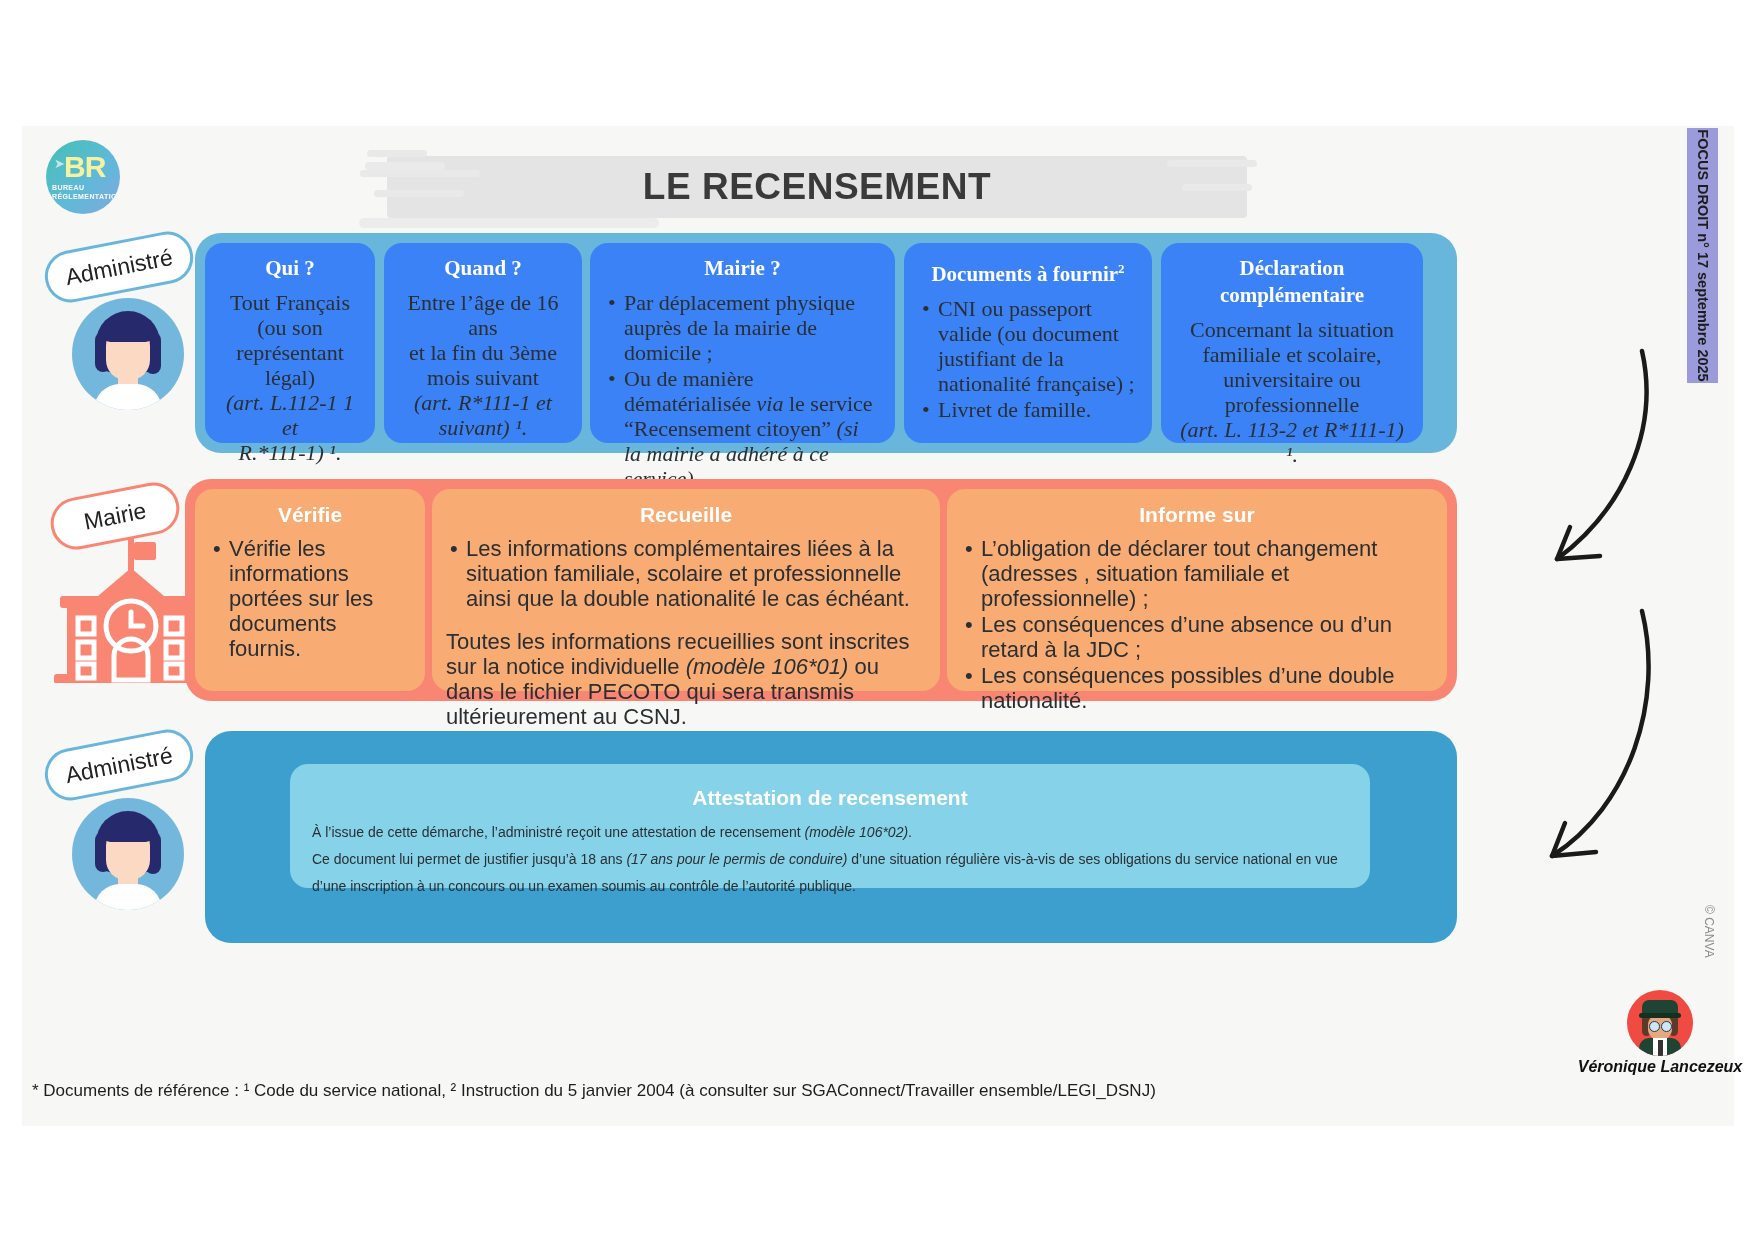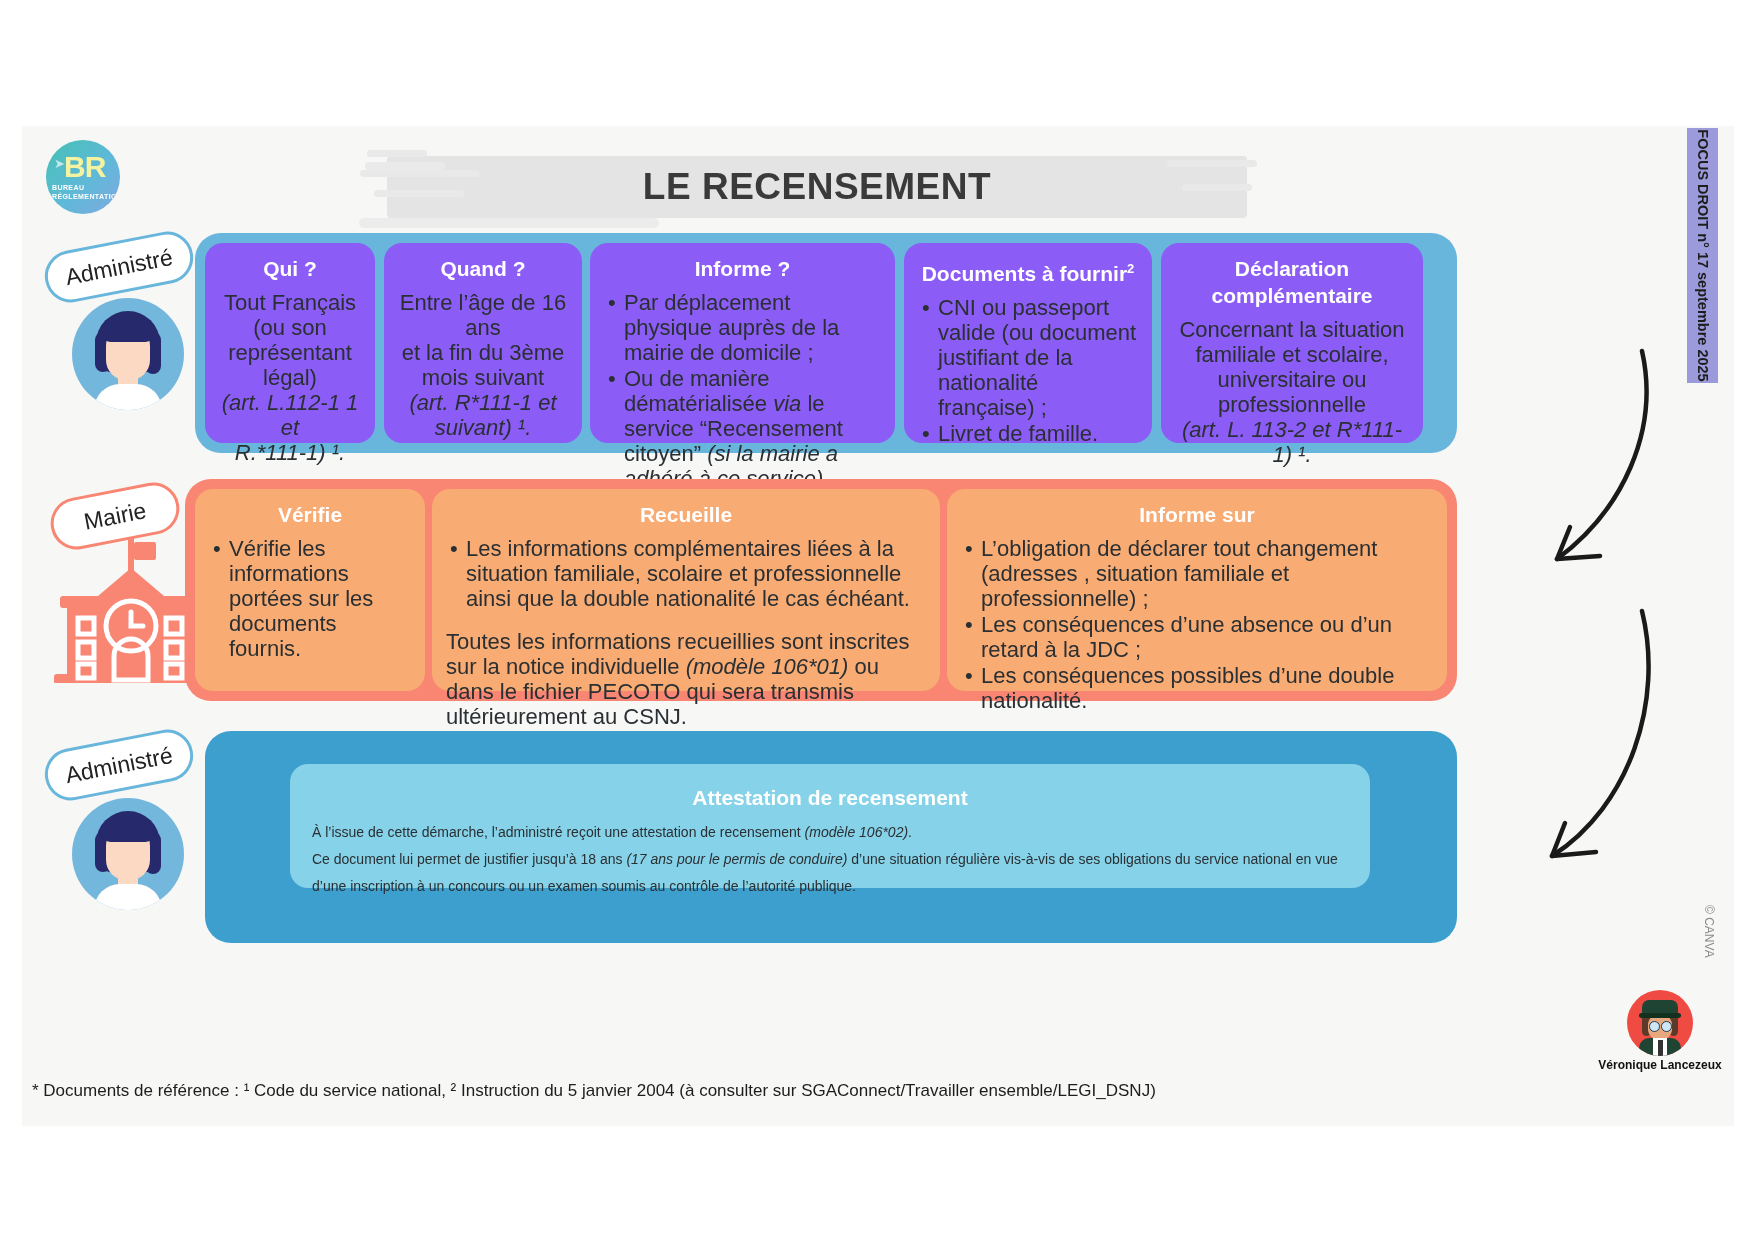--- a/index.html
+++ b/index.html
@@ -173,21 +173,22 @@
     background: #3d9fce;
   }
 
   .card {
     position: absolute;
     border-radius: 18px;
     box-sizing: border-box;
     padding: 12px 14px 10px 14px;
   }
   .card-blue {
-    background: #8b5cf6;
+    background: #3b82f6;
+    font-family: Liberation Serif, serif;
   }
   .card-orange {
     background: #f8ab72;
   }
   .card-blue-light {
     background: #86d2e8;
   }
 
   .card-title {
     text-align: center;
@@ -344,24 +345,25 @@
   .ap-brim { position:absolute; left:12px; top:23px; width:42px; height:5px; background:#14301f; border-radius:3px;}
   .ap-face { position:absolute; left:21px; top:24px; width:24px; height:26px; background:#e8a87e; border-radius:11px;}
   .ap-hair-l { position:absolute; left:15px; top:24px; width:9px; height:22px; background:#5b3a2a; border-radius:5px;}
   .ap-hair-r { position:absolute; left:42px; top:24px; width:9px; height:22px; background:#5b3a2a; border-radius:5px;}
   .ap-glass-l { position:absolute; left:22px; top:31px; width:9px; height:9px; border:1.6px solid #1c3c5a; border-radius:50%; background:#cfe6f5;}
   .ap-glass-r { position:absolute; left:34px; top:31px; width:9px; height:9px; border:1.6px solid #1c3c5a; border-radius:50%; background:#cfe6f5;}
   .ap-body { position:absolute; left:12px; top:48px; width:42px; height:22px; background:#1f4434; border-radius:10px 10px 0 0;}
   .ap-shirt { position:absolute; left:26px; top:48px; width:14px; height:20px; background:#ffffff;}
   .ap-tie { position:absolute; left:31px; top:50px; width:5px; height:18px; background:#333;}
   .author-name {
-    font-size: 12px;
+    font-size: 16px;
     font-weight: bold;
     color: #111;
     white-space: nowrap;
+    font-style: italic;
   }
 
   svg { display: block; }
   .arrow-svg { position: absolute; }
 </style>
 </head>
 <body>
 
 <div id="page">
   <div id="canvas">
@@ -413,21 +415,21 @@
       <div class="card-body center">
         <p>Entre l’âge de 16 ans</p>
         <p>et  la fin du 3ème</p>
         <p>mois suivant</p>
         <p class="it">(art. R*111-1 et</p>
         <p class="it">suivant) ¹.</p>
       </div>
     </div>
 
     <div class="card card-blue" style="left:568px; top:117px; width:305px; height:200px;">
-      <div class="card-title">Informe ?</div>
+      <div class="card-title">Mairie ?</div>
       <div class="card-body">
         <ul>
           <li>Par déplacement physique auprès de la mairie de domicile ;</li>
           <li>Ou de manière dématérialisée <i>via</i> le service “Recensement citoyen” <i>(si la mairie a adhéré à ce service).</i></li>
         </ul>
       </div>
     </div>
 
     <div class="card card-blue" style="left:882px; top:117px; width:248px; height:200px;">
       <div class="card-title">

